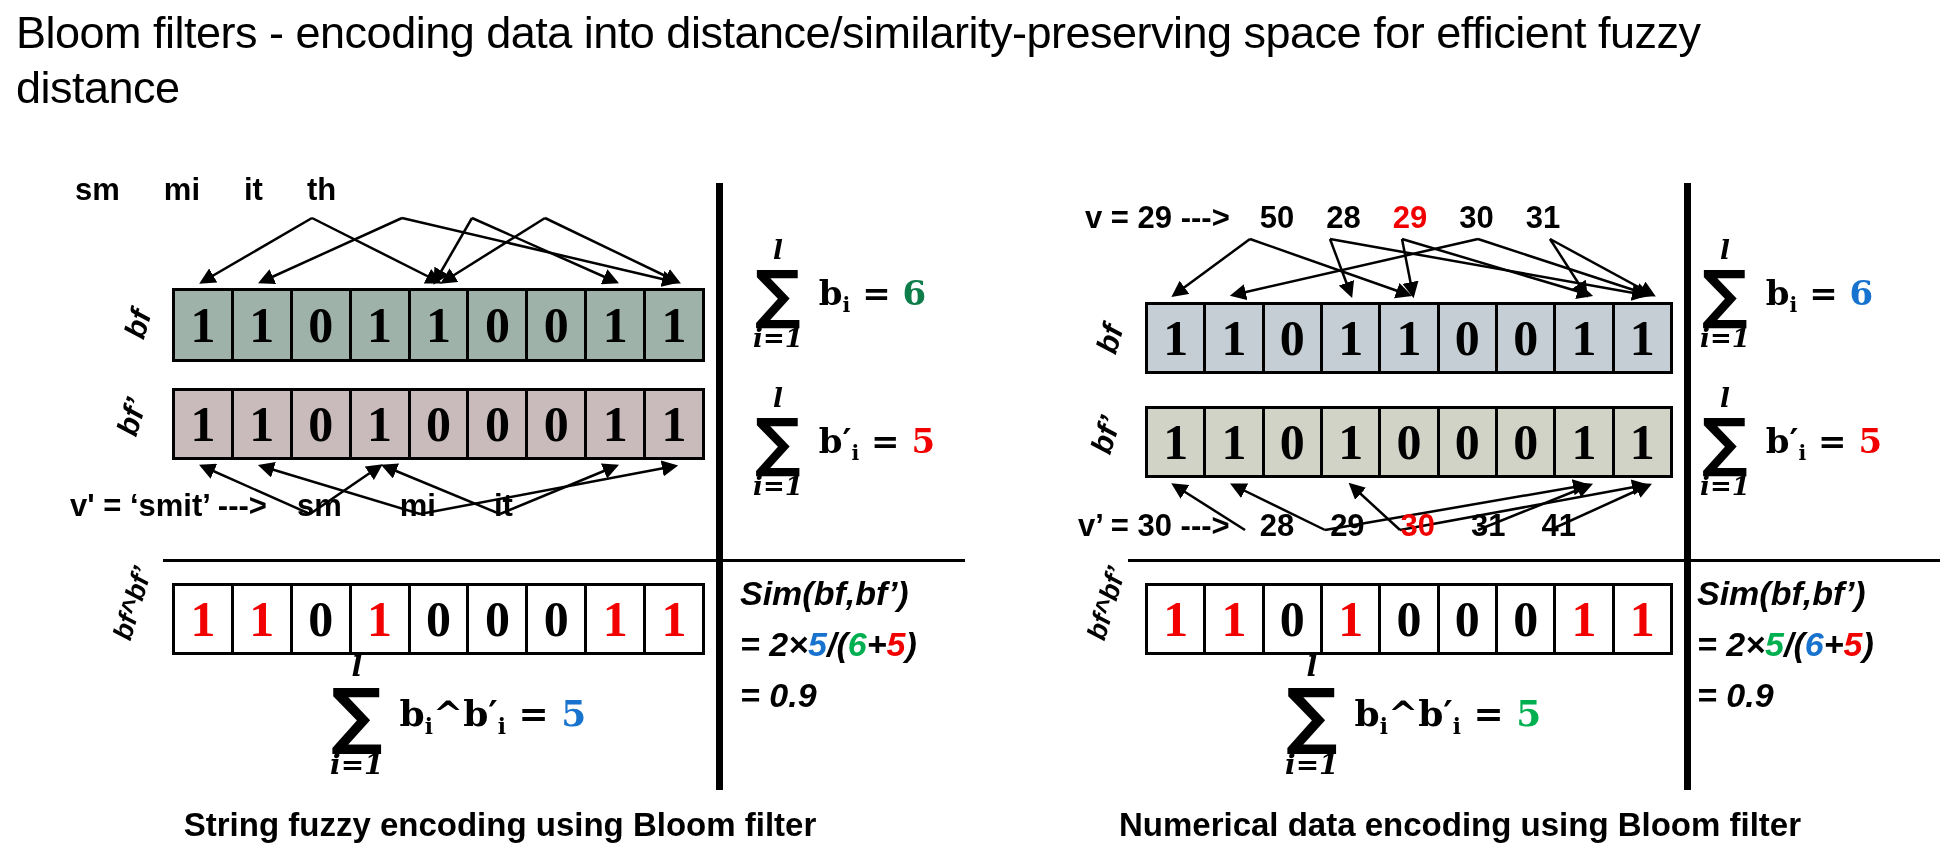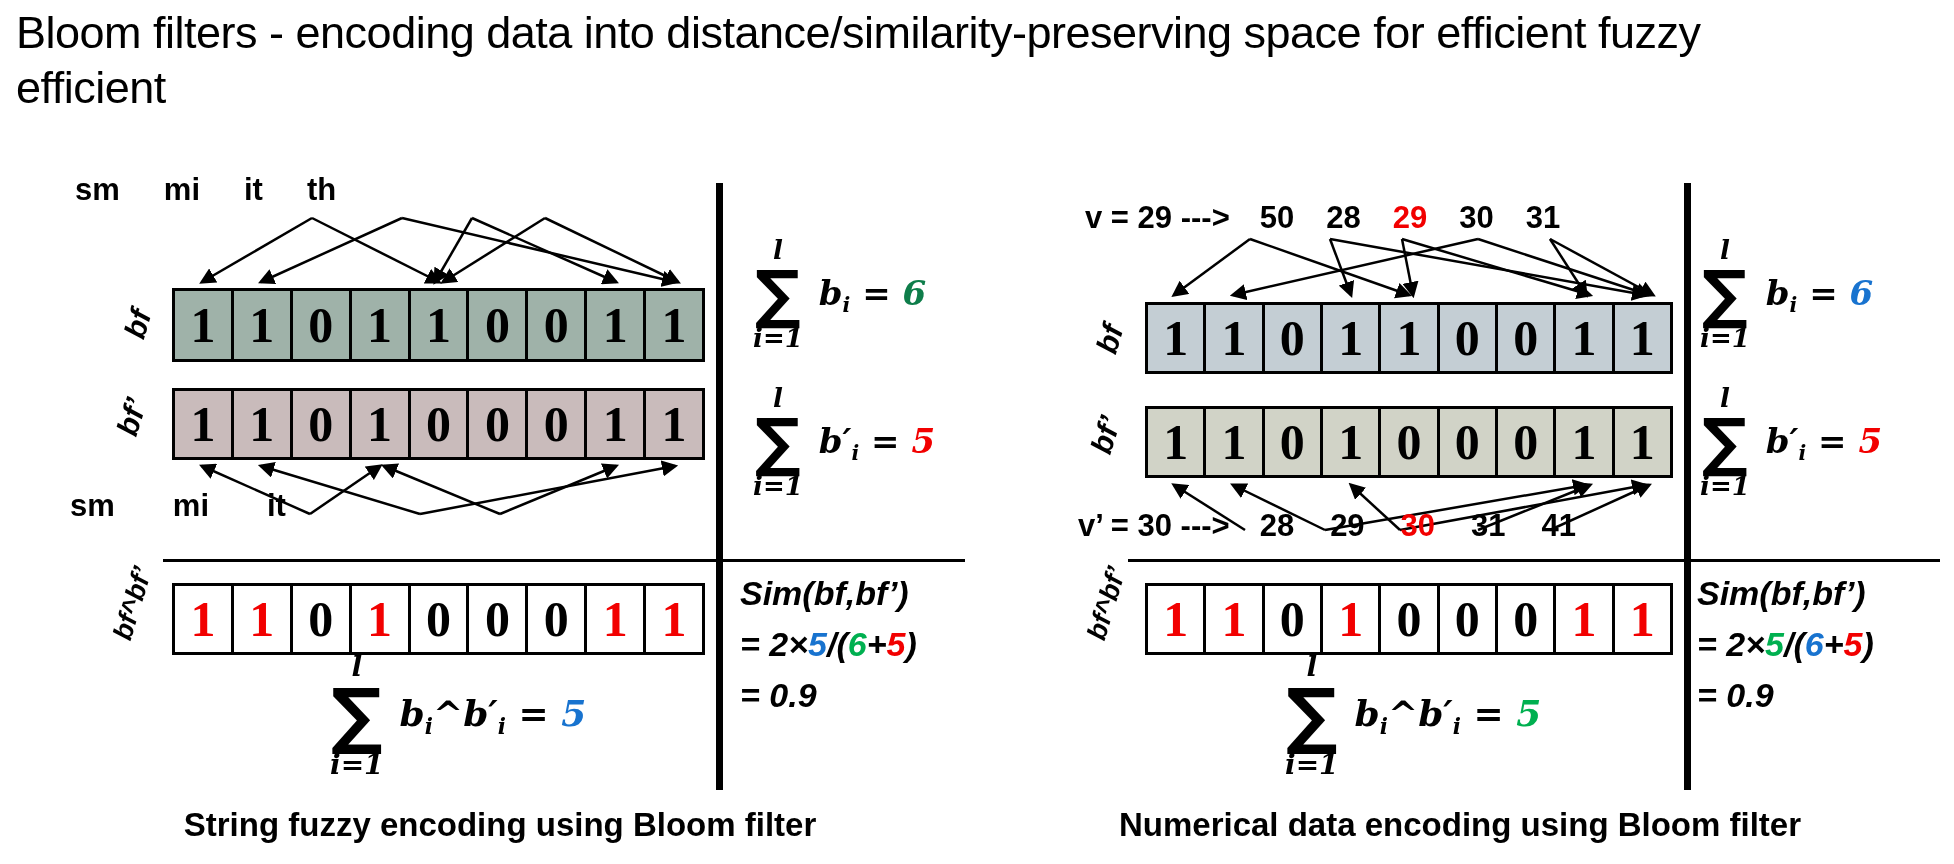--- a/index.html
+++ b/index.html
@@ -28,37 +28,37 @@
   .vdiv  { width:7px;  background:#000; }
 
   .sigma { display:flex; align-items:center; }
   .sigma .stack { display:flex; flex-direction:column; align-items:center; }
   .sigma .lim { font-family:"DejaVu Serif", serif; font-style:italic; font-weight:700;
     font-size:26px; line-height:1.05; }
   .sigma .sig { font-family:"DejaVu Sans", sans-serif; font-weight:700;
     font-size:64px; line-height:0.95; }
   .sigma.big .sig { font-size:72px; }
   .sigma.big .lim { font-size:28px; }
-  .expr { font-family:"DejaVu Serif", serif; font-style:italic; font-weight:700;
+  .expr { font-family:"DejaVu Serif", serif; font-weight:700;
     font-size:34px; margin-left:16px; white-space:nowrap; }
   .expr .sub { font-size:0.6em; vertical-align:-0.35em; }
 
   .sim { font-weight:700; font-style:italic; font-size:34px; line-height:1.5; white-space:nowrap; }
 
   .caption { font-weight:700; font-size:33px; text-align:center; }
 
   svg.arrows { overflow:visible; }
   svg.arrows line { stroke:#000; stroke-width:2.5; }
 </style>
 </head>
 <body>
 
 <div class="abs title">
   <div>Bloom filters - encoding data into distance/similarity-preserving space for efficient fuzzy</div>
-  <div>efficient</div>
+  <div>distance</div>
 </div>
 
 <div class="abs vline" style="left:75px; top:172px;">
   <span class="tokens" style="gap:44px;">
       <span class="token">sm</span>
       <span class="token">mi</span>
       <span class="token">it</span>
       <span class="token">th</span>
     </span>
 </div>
@@ -113,20 +113,21 @@
     </defs>
   <line x1="130" y1="56" x2="22" y2="8" marker-end="url(#ah2)"></line>
   <line x1="130" y1="56" x2="200" y2="8" marker-end="url(#ah2)"></line>
   <line x1="240" y1="56" x2="81" y2="8" marker-end="url(#ah2)"></line>
   <line x1="240" y1="56" x2="495" y2="8" marker-end="url(#ah2)"></line>
   <line x1="320" y1="56" x2="204" y2="8" marker-end="url(#ah2)"></line>
   <line x1="320" y1="56" x2="436" y2="8" marker-end="url(#ah2)"></line>
 </svg>
 
 <div class="abs vline" style="left:70px; top:488px;">
+  <span class="prefix">v' = ‘smit’ ---&gt;</span>
   <span class="tokens" style="gap:58px;">
       <span class="token">sm</span>
       <span class="token">mi</span>
       <span class="token">it</span>
     </span>
 </div>
 
 <div class="abs hrule" style="left:163px; top:559px; width:802px;"></div>
 
 <div class="abs rowlabel" style="left:78px; top:588px; width:110px; font-size:27px;">bf^bf’</div>

